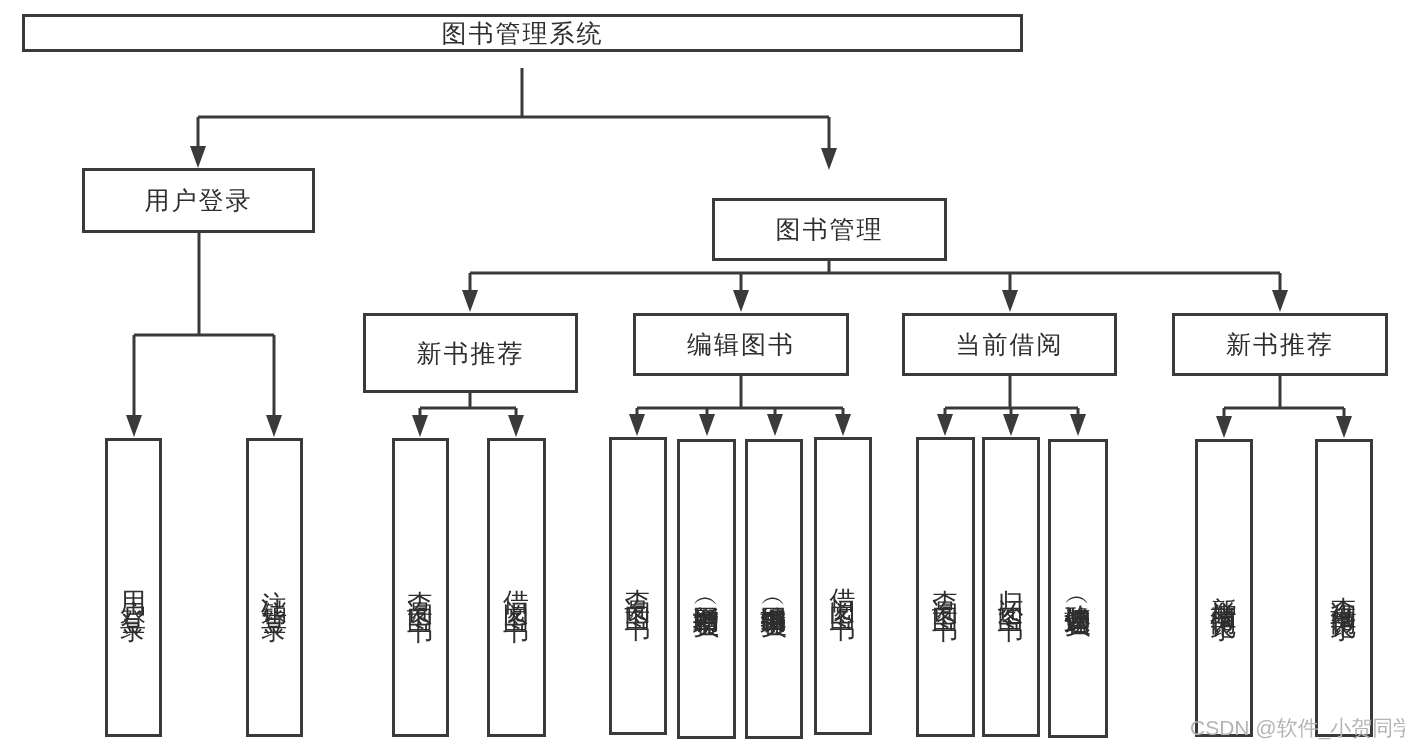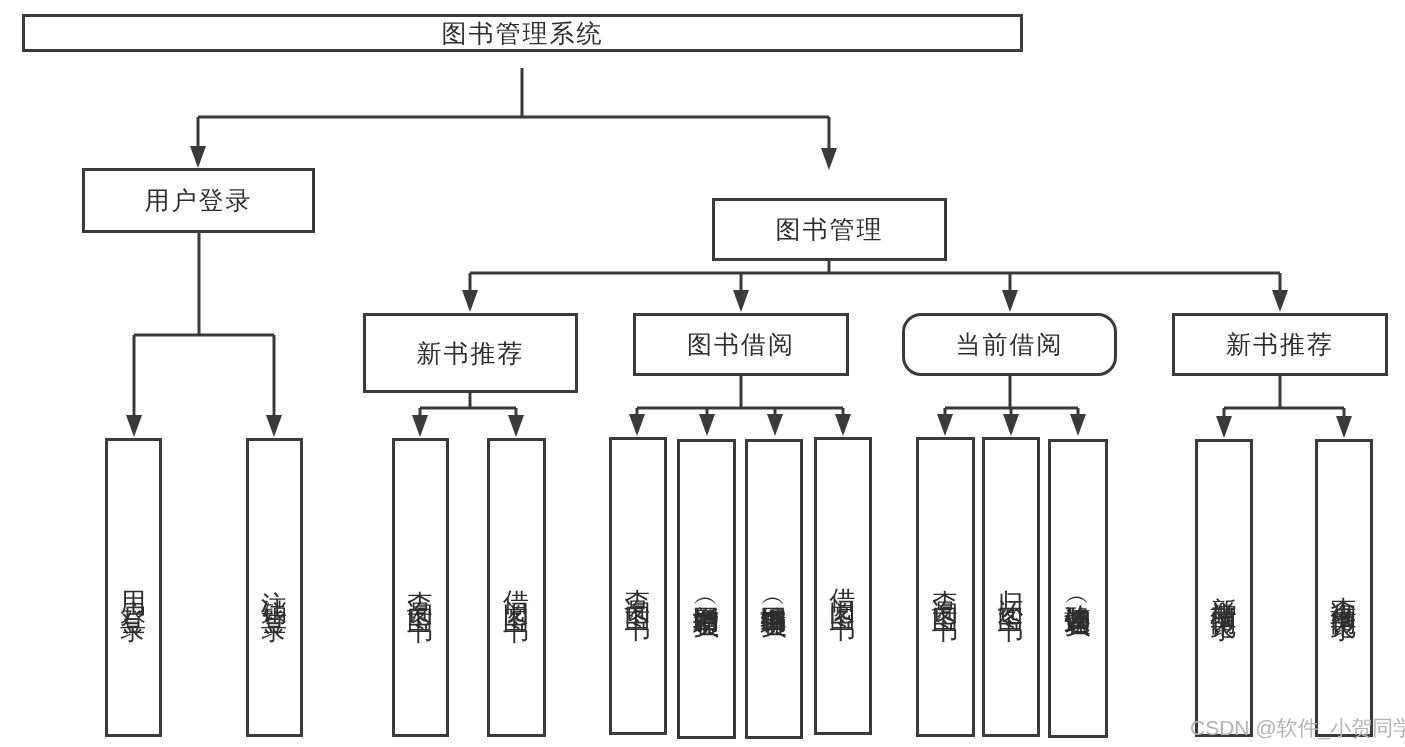--- a/index.html
+++ b/index.html
@@ -90,22 +90,22 @@
       M1224 438 L1216 416 L1232 416 Z
       M1344 438 L1336 416 L1352 416 Z"></path>
   </svg>
 
   <div class="box hbox" style="left:22px; top:14px; width:1001px; height:38px;text-align:center;">图书管理系统</div>
 
   <div class="box hbox" style="left:82px; top:168px; width:233px; height:65px;">用户登录</div>
   <div class="box hbox" style="left:712px; top:170px; width:235px; height:63px;margin-top:28px;">图书管理</div>
 
   <div class="box hbox" style="left:363px; top:313px; width:215px; height:80px;">新书推荐</div>
-  <div class="box hbox" style="left:633px; top:313px; width:216px; height:63px;">图书借阅</div>
-  <div class="box hbox" style="left:902px; top:313px; width:215px; height:63px;border-radius:19px;">当前借阅</div>
+  <div class="box hbox" style="left:633px; top:313px; width:216px; height:63px;">编辑图书</div>
+  <div class="box hbox" style="left:902px; top:313px; width:215px; height:63px;">当前借阅</div>
   <div class="box hbox" style="left:1172px; top:313px; width:216px; height:63px;">新书推荐</div>
 
   <div class="box vbox v4" style="left:105px; top:438px; width:57px; height:299px;">用户登录</div>
   <div class="box vbox v4" style="left:246px; top:438px; width:57px; height:299px;">注销登录</div>
 
   <div class="box vbox v4" style="left:392px; top:438px; width:57px; height:299px;">查询图书</div>
   <div class="box vbox v4" style="left:487px; top:438px; width:59px; height:299px;">借阅图书</div>
 
   <div class="box vbox v4" style="left:609px; top:437px; width:58px; height:298px;">查询图书</div>
   <div class="box vbox v9" style="left:677px; top:439px; width:59px; height:300px;">新增图书（管理员）</div>

